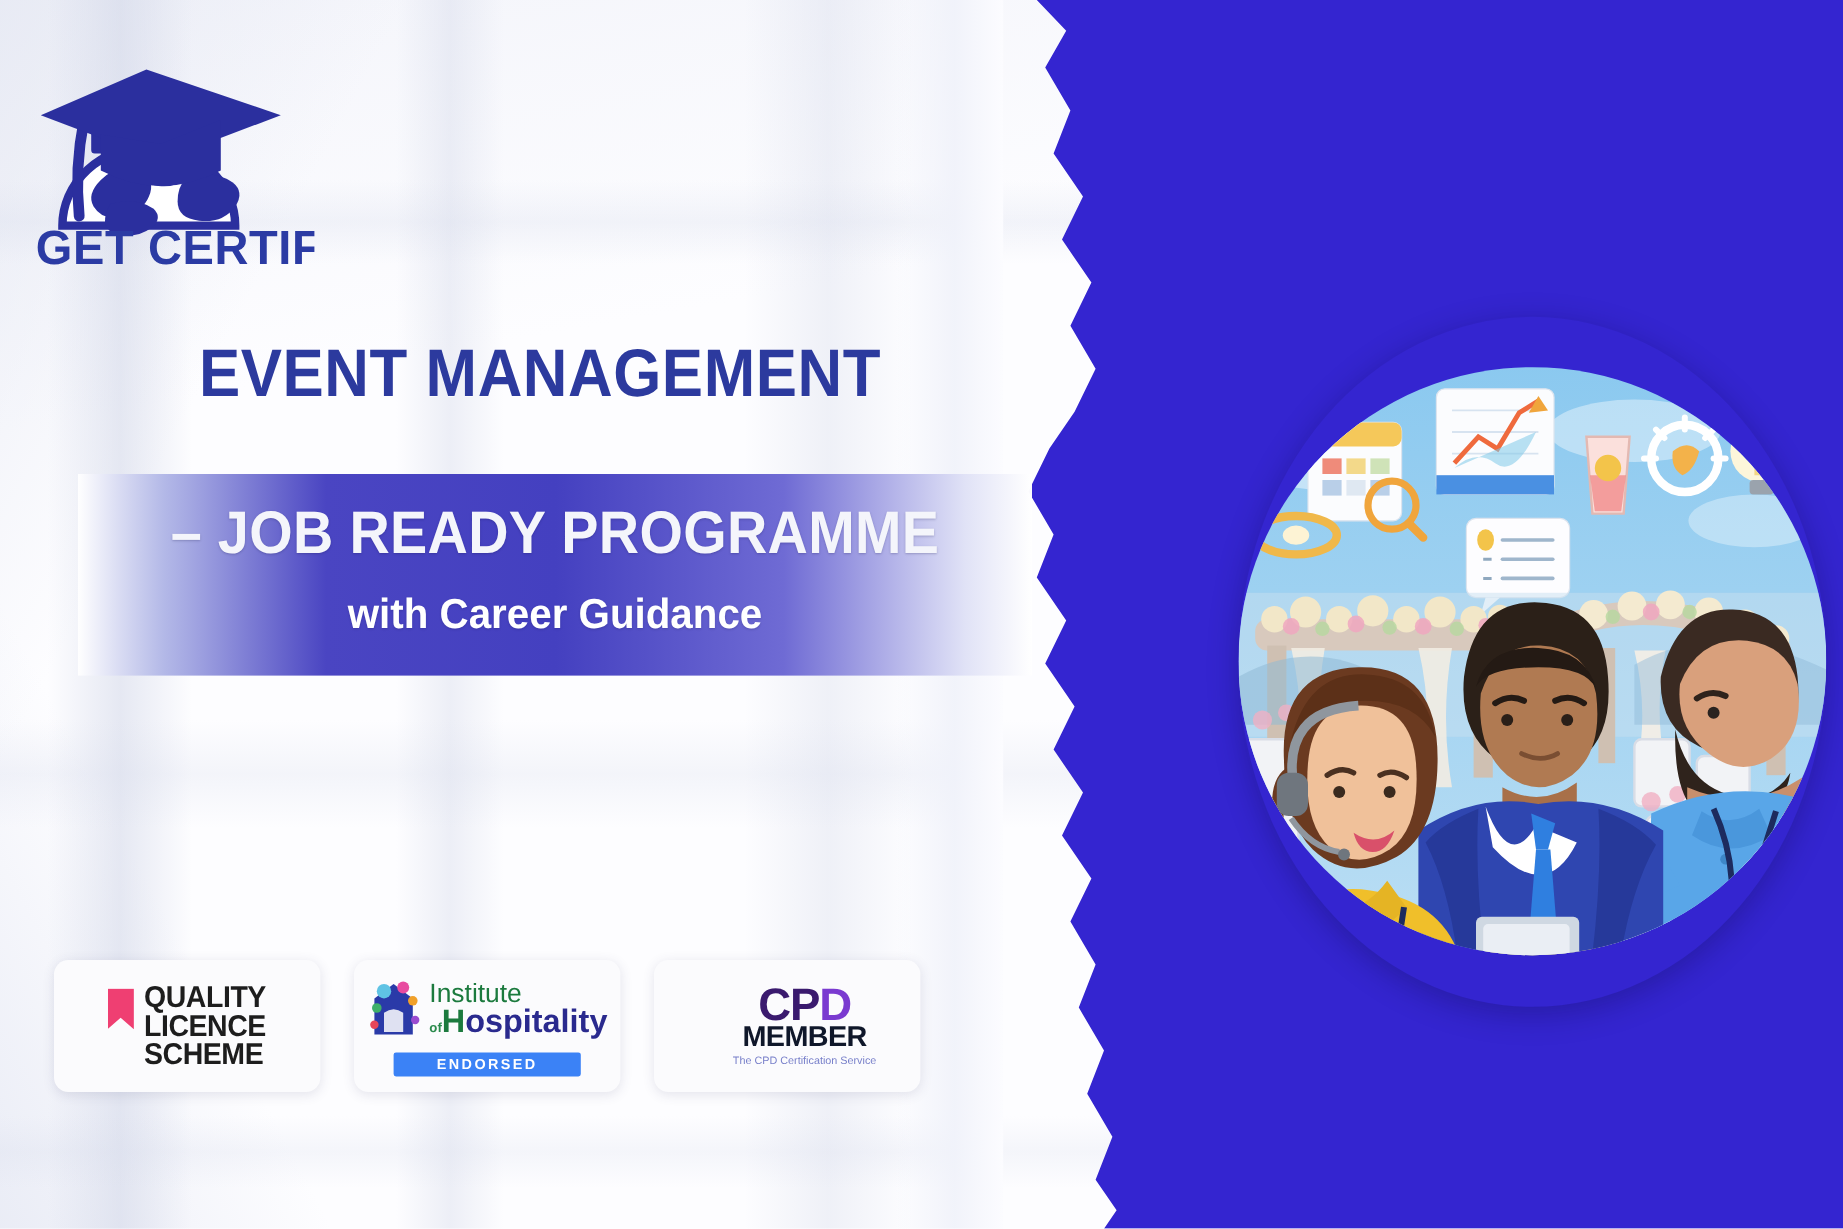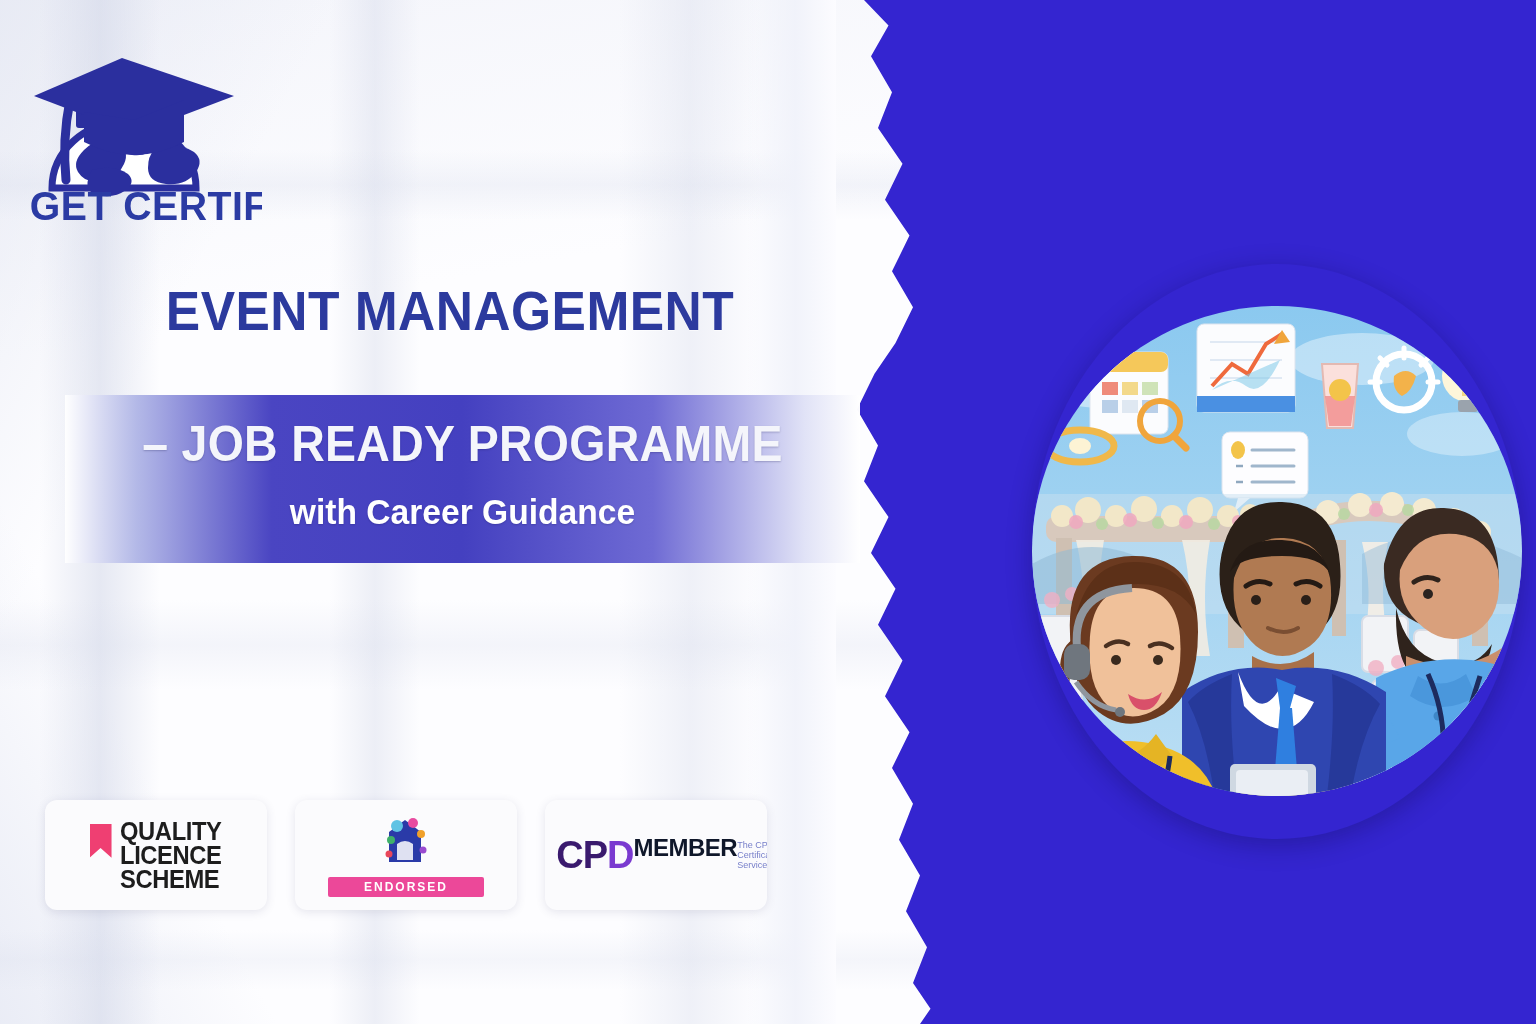--- a/index.html
+++ b/index.html
@@ -113,25 +113,25 @@
   .qls-txt { font-weight:bold; font-size:25px; line-height:.97; color:#1d1d1d;
              letter-spacing:-.4px; transform:scaleX(.95); transform-origin:left; }
   
   .ioh { display:flex; flex-direction:column; align-items:center; gap:4px; }
   .ioh-row { display:flex; align-items:center; gap:6px; }
   .ioh-txt { line-height:.95; }
   .ioh-l1 { font-size:22px; color:#1c7a3e; font-weight:normal; }
   .ioh-of { font-size:11px; color:#2b8a4d; }
   .ioh-l2 { font-size:27px; font-weight:bold; }
   .ioh-h { color:#1c7a3e; } .ioh-rest { color:#2a2a8e; }
-  .ioh-end { margin-top:3px; background:#ec4899; color:#fff;
+  .ioh-end { margin-top:3px; background:#3b82f6; color:#fff;
              font-size:12px; letter-spacing:2px; font-weight:bold;
              padding:3px 36px; border-radius:2px; }
   
-  .cpd { display:flex; flex-direction:row; align-items:flex-start;margin-left:29px; }
+  .cpd { display:flex; flex-direction:column; align-items:center;margin-left:29px; }
   .cpd-top { font-size:38px; font-weight:bold; line-height:.9;
              color:#3a1a6e; letter-spacing:-1px; }
   .cpd-top .d { color:#7a3ad0; }
   .cpd-mid { font-size:24px; font-weight:bold; color:#0f172a; line-height:1;
              letter-spacing:-.5px; margin-top:-2px; }
   .cpd-bot { font-size:9px; color:#4a55b8; margin-top:2px; opacity:.75; }
 
   
   .circle-img {
     position:absolute; left:1032px; top:264px;
@@ -207,20 +207,26 @@
           <svg width="46" height="56" viewBox="0 0 46 56" aria-hidden="true">
             <path d="M22 6 L38 18 L38 48 L6 48 L6 18 Z" fill="#2a3aa8"></path>
             <circle cx="14" cy="12" r="6" fill="#5fc3e4"></circle>
             <circle cx="30" cy="9" r="5" fill="#e84ba0"></circle>
             <circle cx="38" cy="20" r="4" fill="#f0a02a"></circle>
             <circle cx="8" cy="26" r="4" fill="#3fb06a"></circle>
             <circle cx="40" cy="36" r="3.5" fill="#9a4bd0"></circle>
             <circle cx="6" cy="40" r="3.5" fill="#e8465a"></circle>
             <path d="M14 30 q8 -6 16 0 l0 16 l-16 0 Z" fill="#ffffff" opacity=".85"></path>
           </svg>
+          <div class="ioh-txt">
+            <div class="ioh-l1">Institute</div>
+            <div class="ioh-l2">
+              <span class="ioh-of">of</span><span class="ioh-h">H</span><span class="ioh-rest">ospitality</span>
+            </div>
+          </div>
         </div>
         <div class="ioh-end">ENDORSED</div>
       </div>
     </div>
 
     <div class="badge-card">
       <div class="cpd">
         <div class="cpd-top">
           <span>CP</span><span class="d">D</span>
         </div>

